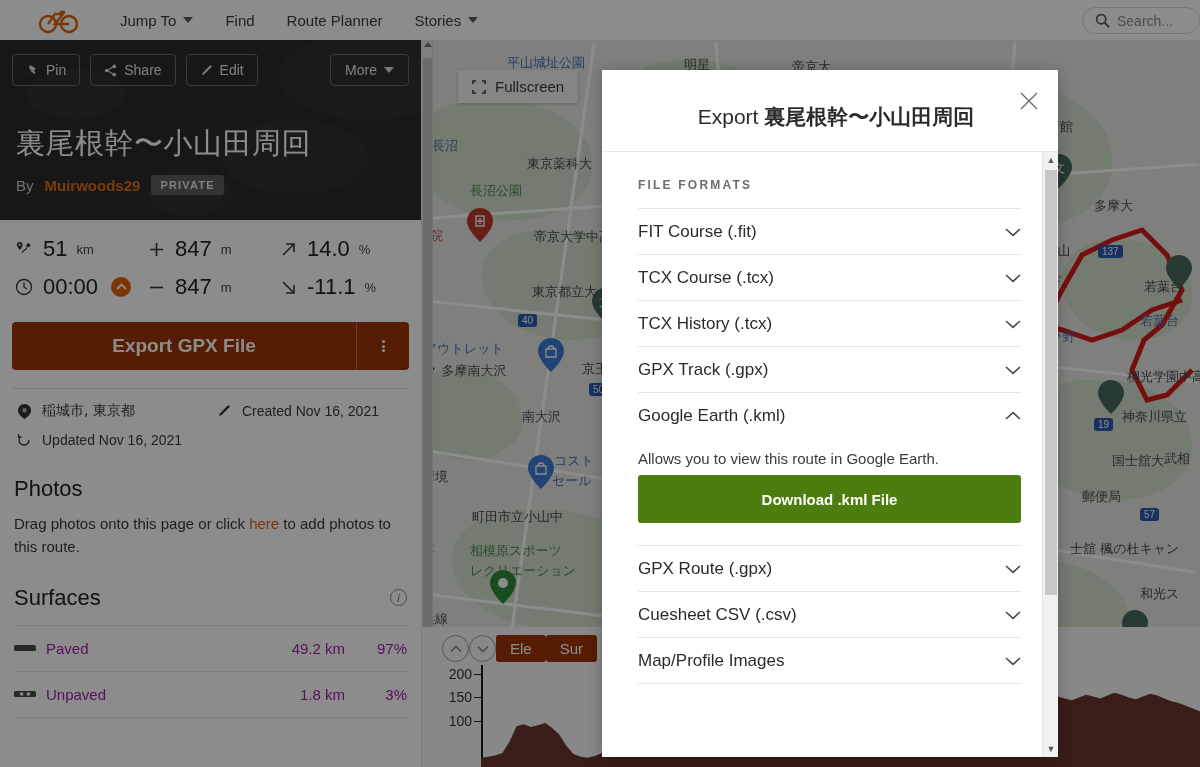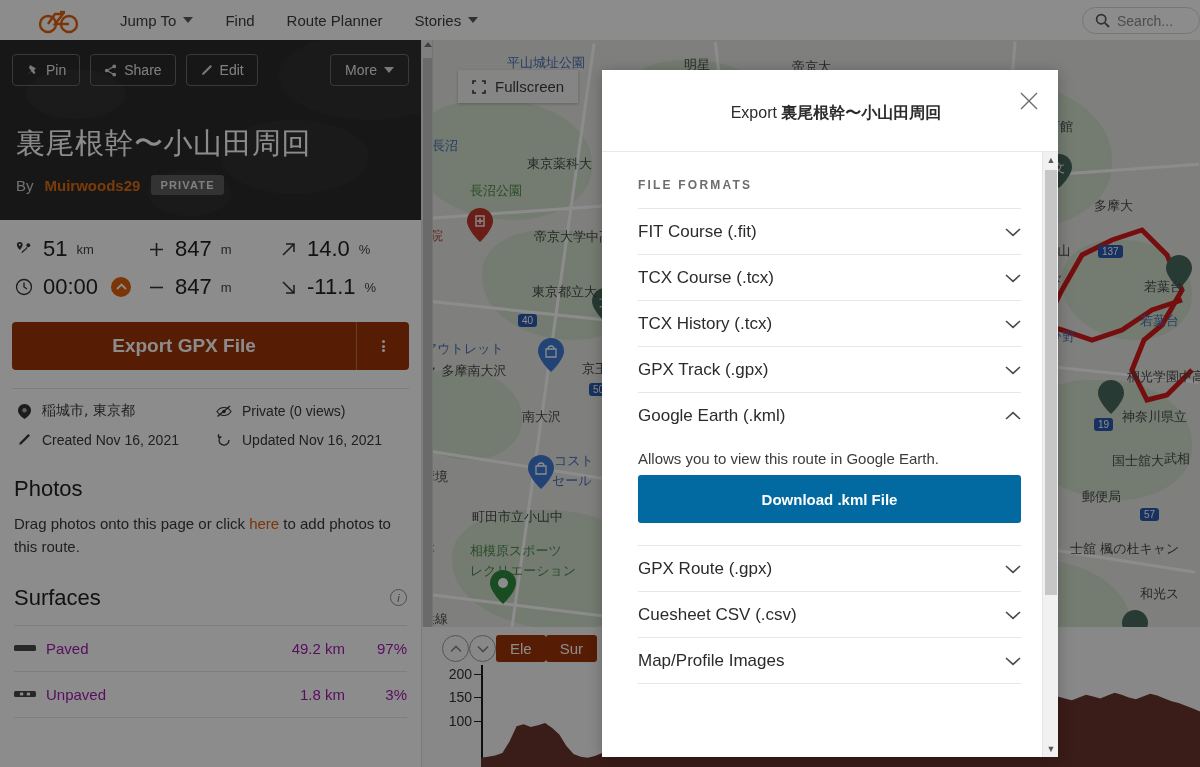--- a/index.html
+++ b/index.html
@@ -178,21 +178,21 @@
   
   .modal {
     position: absolute; left: 602px; top: 70px; width: 456px; height: 687px;
     background: #ffffff; z-index: 100;
     box-shadow: 0 2px 14px rgba(0,0,0,0.25);
     display: flex; flex-direction: column; overflow: hidden;
   }
   .modal-head { position: relative; height: 82px; flex: 0 0 82px; border-bottom: 1px solid #e9e9e9; }
   .modal-title {
     position: absolute; left: 12px; right: 0; top: 33px; text-align: center;
-    font-size: 16px; color: #2b2b2b; font-weight: 400;
+    font-size: 21px; color: #2b2b2b; font-weight: 400;
   }
   .modal-title b { font-weight: 700; font-family: "DejaVu Sans", sans-serif; }
   .modal-close {
     position: absolute; right: 16px; top: 18px; width: 26px; height: 26px;
     display: flex; align-items: center; justify-content: center; cursor: pointer;
     color: #6c6c6c; font-size: 22px; line-height: 1;
   }
   .modal-body { position: relative; flex: 1; overflow: hidden; padding: 0 1px 0 0; }
   .modal-inner { padding: 26px 36px 0 36px; }
   .fflabel {
@@ -511,30 +511,20 @@
           <span class="ic">
               <svg width="13" height="15" viewBox="0 0 13 15">
                 <path d="M6.5 0C2.9 0 0 2.9 0 6.5 0 11 6.5 15 6.5 15S13 11 13 6.5C13 2.9 10.1 0 6.5 0z" fill="#333"></path>
                 <circle cx="6.5" cy="6.2" r="2.2" fill="#b0b0b0"></circle>
               </svg>
             </span>
           <span style="font-family:'DejaVu Sans',sans-serif;">稲城市, 東京都</span>
         </div>
         <div class="meta">
           <span class="ic">
-              <svg width="16" height="13" viewBox="0 0 16 13">
-                <path d="M1 6.5S3.5 2.5 8 2.5s7 4 7 4-2.5 4-7 4-7-4-7-4z" fill="none" stroke="#333" stroke-width="1.2"></path>
-                <circle cx="8" cy="6.5" r="1.8" fill="#333"></circle>
-                <path d="M1.5 11.5L14 1" stroke="#333" stroke-width="1.3"></path>
-              </svg>
-            </span>
-          <span>Private (0 views)</span>
-        </div>
-        <div class="meta">
-          <span class="ic">
               <svg width="14" height="14" viewBox="0 0 13 13">
                 <path d="M10.5 1l1.5 1.5-8 8L2 11l.5-2z" fill="#333"></path>
               </svg>
             </span>
           <span>Created Nov 16, 2021</span>
         </div>
         <div class="meta">
           <span class="ic">
               <svg width="14" height="14" viewBox="0 0 14 14">
                 <path d="M12 7A5 5 0 113.5 3.5" fill="none" stroke="#333" stroke-width="1.3"></path>
@@ -662,21 +652,21 @@
                 <path d="M1 2L8 8.4 15 2" fill="none" stroke="#4a4a4a" stroke-width="1.6"></path>
               </svg>
             </div>
             <div class="frow">
               <span class="fname">Google Earth (.kml)</span>
               <svg class="chev" viewBox="0 0 16 10">
                 <path d="M1 8L8 1.6 15 8" fill="none" stroke="#4a4a4a" stroke-width="1.6"></path>
               </svg>
             </div>
             <div class="fdesc">Allows you to view this route in Google Earth.</div>
-            <div class="dlbtn" style="background: #0369a1; margin-top: 8px;">Download .kml File</div>
+            <div class="dlbtn" style="background: #4d7c0f; margin-top: 8px;">Download .kml File</div>
             <div class="frow">
               <span class="fname">GPX Route (.gpx)</span>
               <svg class="chev" viewBox="0 0 16 10">
                 <path d="M1 2L8 8.4 15 2" fill="none" stroke="#4a4a4a" stroke-width="1.6"></path>
               </svg>
             </div>
             <div class="frow">
               <span class="fname">Cuesheet CSV (.csv)</span>
               <svg class="chev" viewBox="0 0 16 10">
                 <path d="M1 2L8 8.4 15 2" fill="none" stroke="#4a4a4a" stroke-width="1.6"></path>

